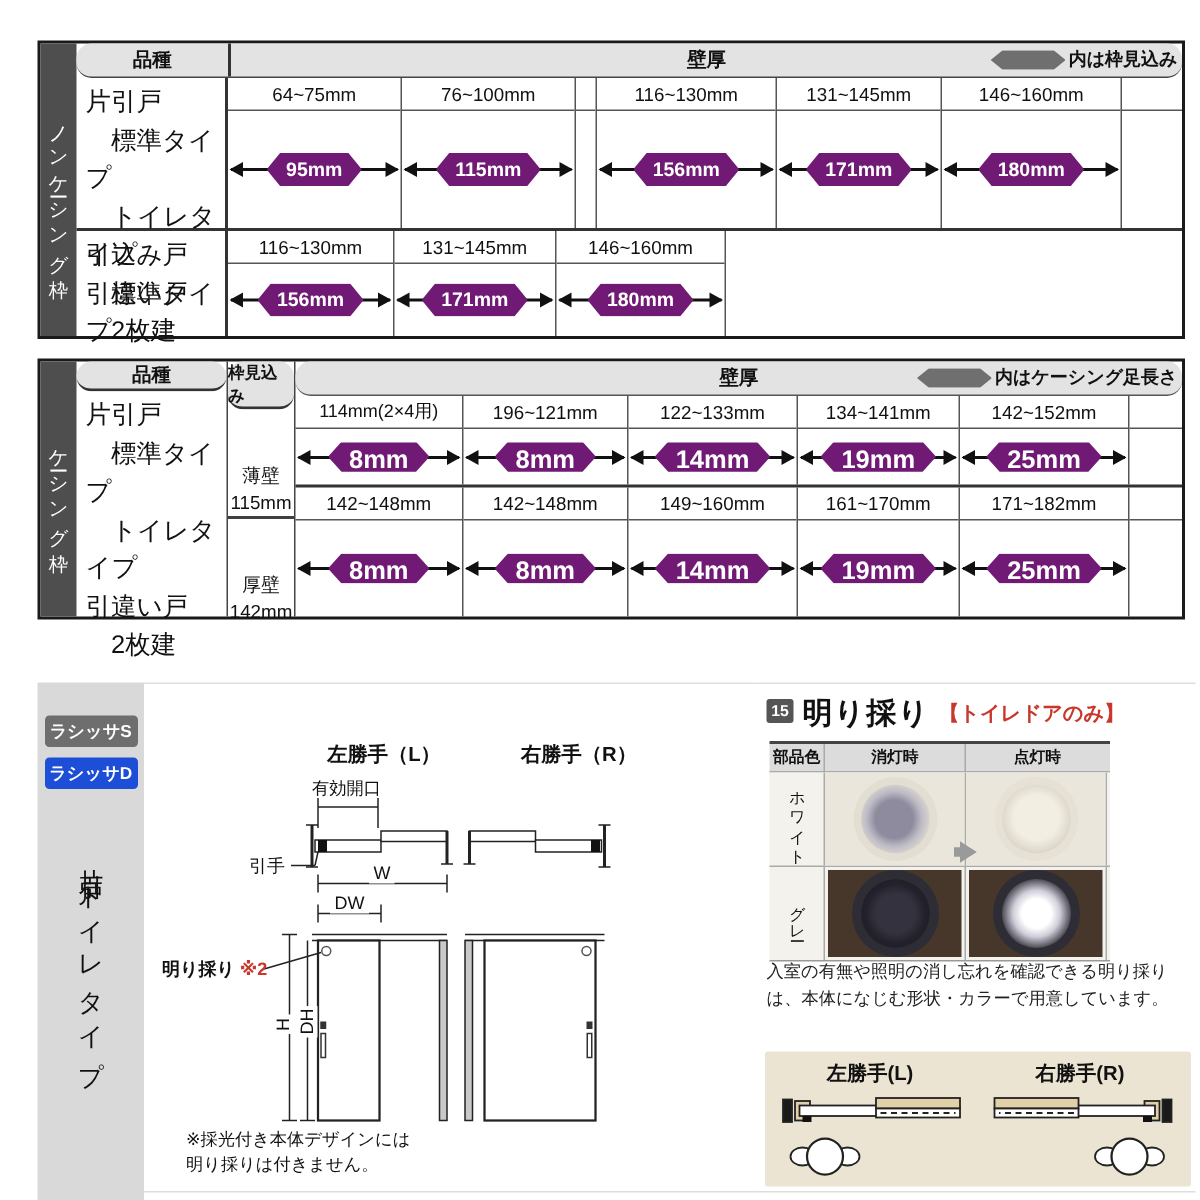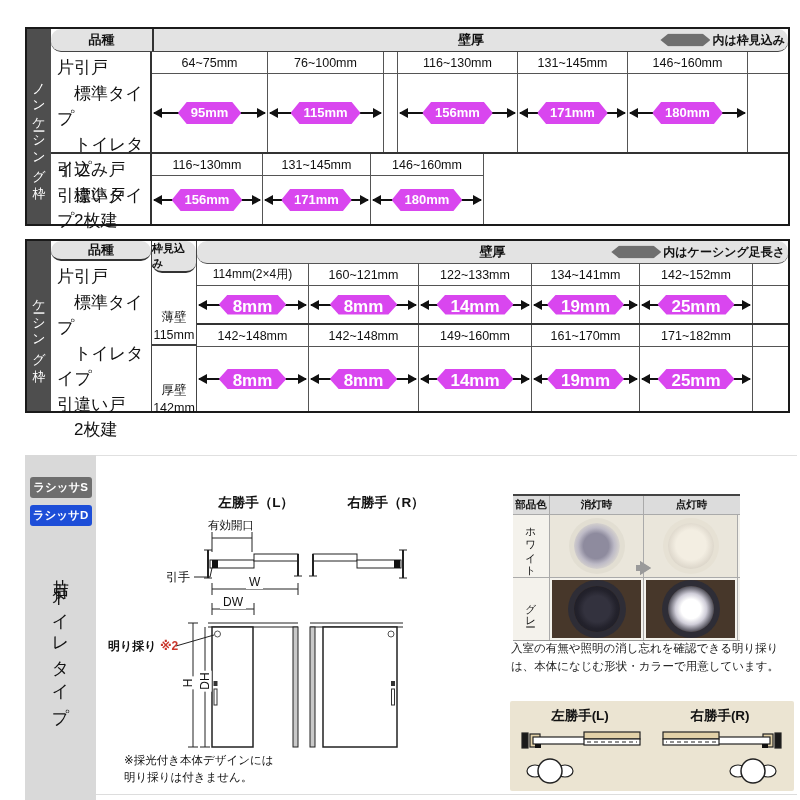--- a/index.html
+++ b/index.html
@@ -26,21 +26,21 @@
   .cols{flex:1;display:flex;min-width:0;}
   .col{display:flex;flex-direction:column;border-left:1px solid #555;box-sizing:border-box;}
   .col:first-child{border-left:none;}
   .chdr{height:21px;border-bottom:1px solid #555;display:flex;align-items:center;justify-content:center;font-size:12.5px;}
   .cbody{flex:1;position:relative;}
   .harrow{position:absolute;inset:0;}
   .hline{position:absolute;left:2px;right:2px;top:50%;height:2px;margin-top:-1px;background:#111;}
   .ah{position:absolute;top:50%;margin-top:-5px;width:0;height:0;border-top:5px solid transparent;border-bottom:5px solid transparent;z-index:1;}
   .ah.l{left:1px;border-right:9px solid #111;}
   .ah.r{right:1px;border-left:9px solid #111;}
-  .hex{position:absolute;left:50%;top:50%;transform:translate(-50%,-50%);z-index:2;background:#d946ef;color:#fff;
+  .hex{position:absolute;left:50%;top:50%;transform:translate(-50%,-50%);z-index:2;background:#701a75;color:#fff;
        font-weight:bold;font-size:13px;line-height:1;padding:4px 13px 5px;white-space:nowrap;
        clip-path:polygon(0 50%,9px 0,calc(100% - 9px) 0,100% 50%,calc(100% - 9px) 100%,9px 100%);}
   .t2 .hex{font-size:17px;padding:3px 14px 0;text-align:center;}
   .w115{width:115px}.w116{width:116px}.w14{width:14px}.w120{width:120px}.w110{width:110px}
   .w111{width:111px}.w108{width:108px}.w113{width:113px}.wfill{flex:1}
   .t2col{width:45px;border-right:1px solid #444;display:flex;flex-direction:column;box-sizing:border-box;gap:36px;}
   .t2main{flex:1;display:flex;flex-direction:column;min-width:0;}
   .subrow{height:22px;display:flex;border-bottom:2px solid #333;}
   .sub36{width:111px;display:flex;align-items:center;justify-content:center;font-size:12.5px;font-weight:bold;}
   .sub24{flex:1;border-left:1px solid #555;display:flex;align-items:center;justify-content:center;font-size:12.5px;font-weight:bold;}
@@ -264,21 +264,21 @@
             <div class="cbody">
                 <div class="harrow">
                   <span class="ah l"></span>
                   <span class="hline"></span>
                   <span class="ah r"></span>
                   <span class="hex">8mm</span>
                 </div>
               </div>
           </div>
           <div class="col w110">
-            <div class="chdr">160~121mm</div>
+            <div class="chdr">196~121mm</div>
             <div class="cbody">
                 <div class="harrow">
                   <span class="ah l"></span>
                   <span class="hline"></span>
                   <span class="ah r"></span>
                   <span class="hex">8mm</span>
                 </div>
               </div>
           </div>
           <div class="col w113">
@@ -468,20 +468,25 @@
     <div class="dlabel rot" style="left:98px;top:218px;">DH</div>
     <div class="dlabel" style="left:12px;top:182px;font-weight:bold;">
       <span>明り採り</span>
       <span class="red">※2</span>
     </div>
     <div class="fnote pre">※採光付き本体デザインには
 明り採りは付きません。</div>
   </div>
 
   <div id="panel">
+    <div id="ptitle-row">
+      <span class="numbadge">15</span>
+      <span class="ptitle">明り採り</span>
+      <span class="pscope red">【トイレドアのみ】</span>
+    </div>
     <div id="ptable">
       <div class="prow phead">
         <div class="pc0">部品色</div>
         <div class="pc">消灯時</div>
         <div class="pc">点灯時</div>
       </div>
       <div class="prow data">
         <div class="pc0">
             <span class="pvlab">ホワイト</span>
           </div>

